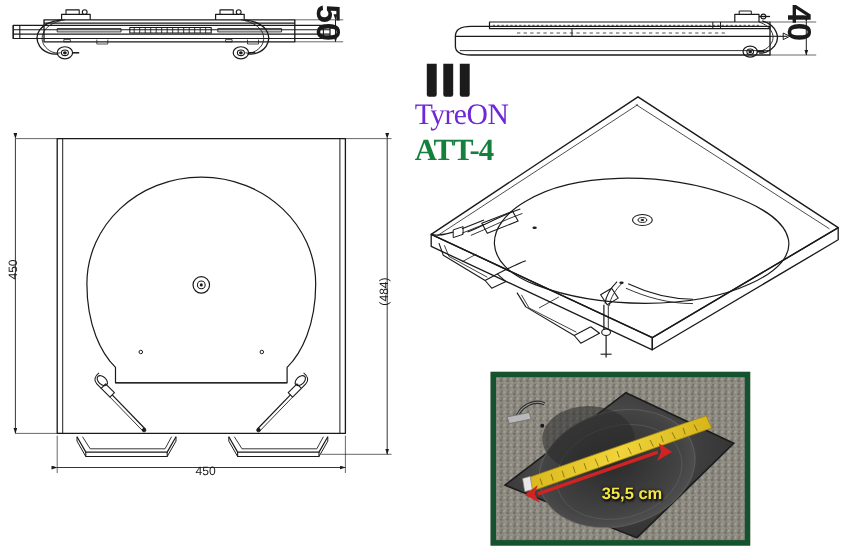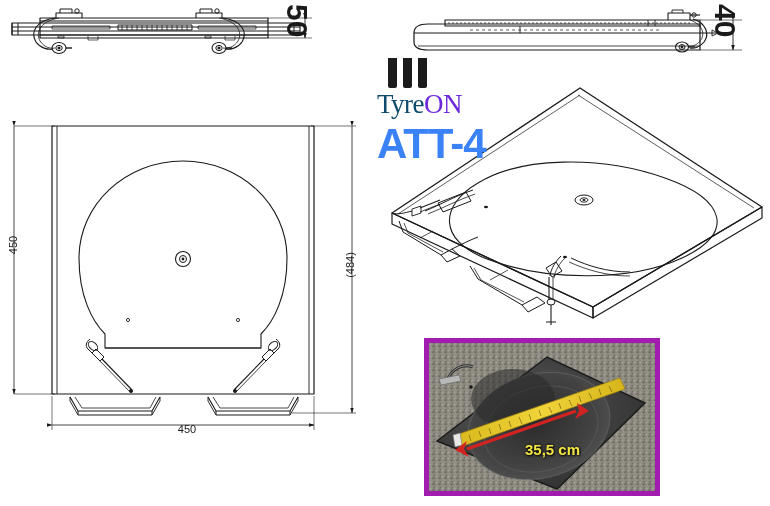--- a/index.html
+++ b/index.html
@@ -90,40 +90,40 @@
     border-bottom-left-radius: 2px;
     border-bottom-right-radius: 2px;
   }
   #brand-word {
     font-family: "Liberation Serif", serif;
     font-size: 27px;
     letter-spacing: -0.5px;
     margin-top: 3px;
     line-height: 1;
   }
-  #brand-word .t1 { color: #0c4a6e; }
+  #brand-word .t1 { color: #6d28d9; }
   #brand-word .t2 { color: #6d28d9; }
   #brand-model {
-    font-family: Liberation Sans, sans-serif;
+    font-family: Liberation Serif, serif;
     font-weight: bold;
-    font-size: 42px;
-    color: #3b82f6;
+    font-size: 28px;
+    color: #15803d;
     letter-spacing: -1px;
     line-height: 1;
     margin-top: 5px;
   }
 
   
   #photo {
     position: absolute;
-    left: 424px;
+    left: 446px;
     top: 338px;
     width: 236px;
     height: 158px;
-    border: 5px solid #a21caf;
+    border: 5px solid #14532d;
     box-sizing: border-box;
     overflow: hidden;
     background: #8a8a86;
   }
   #photo svg { position: absolute; left: 0; top: 0; }
   #photo-label {
     position: absolute;
     left: 96px;
     top: 98px;
     font-family: "Liberation Sans", sans-serif;

